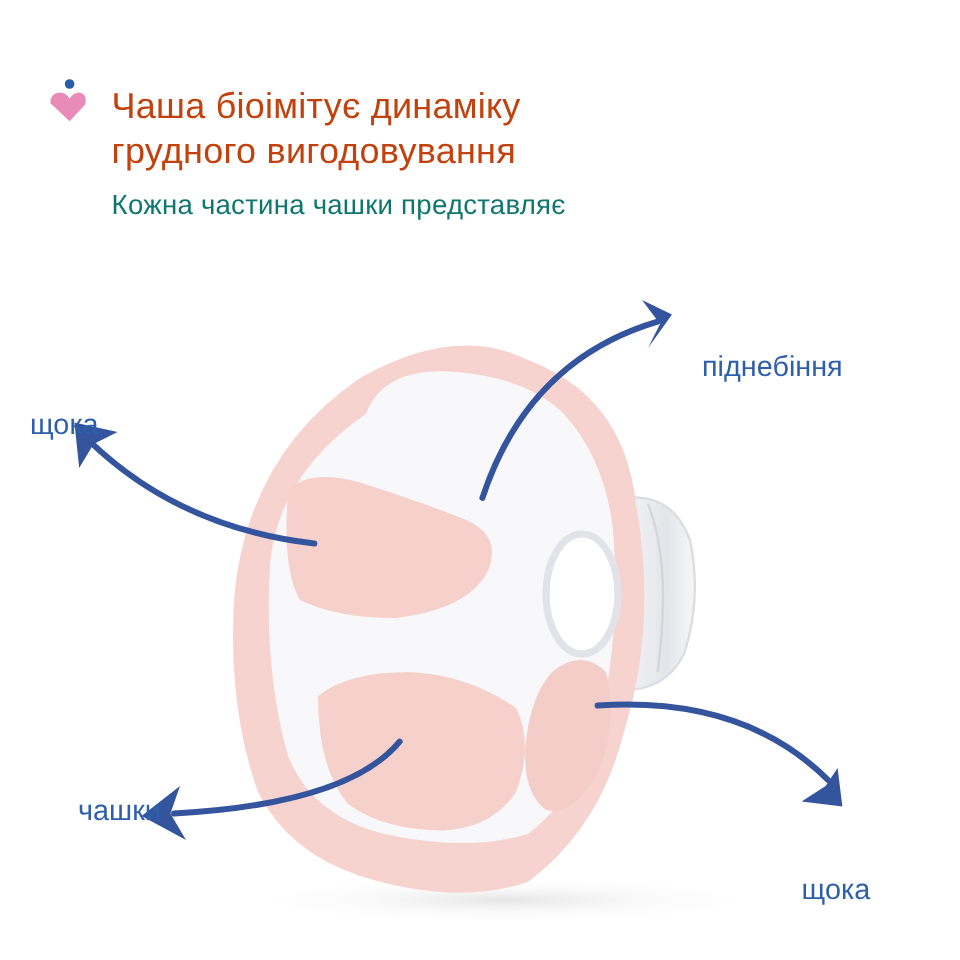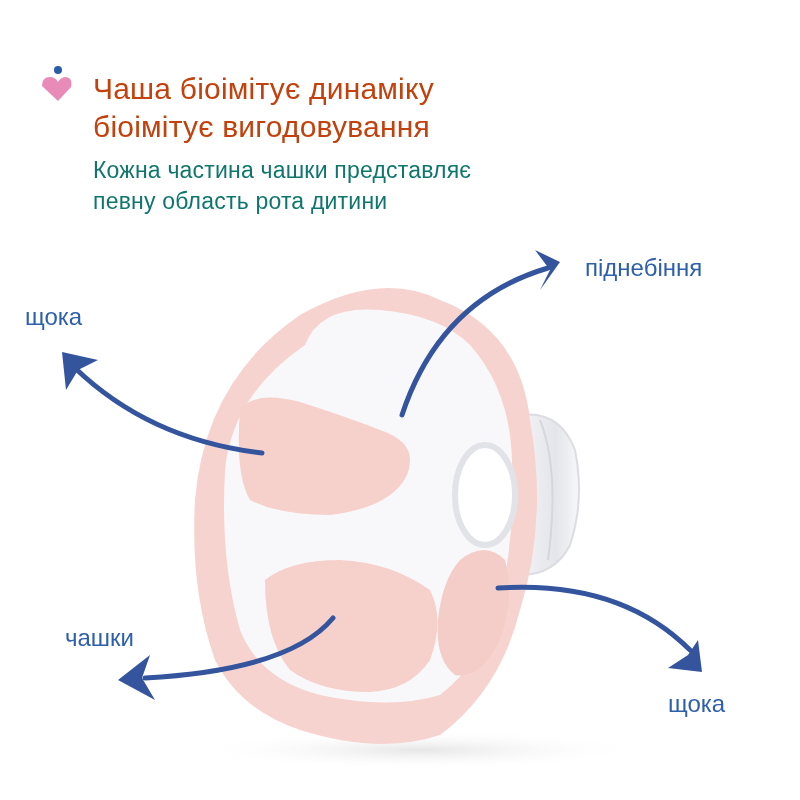--- a/index.html
+++ b/index.html
@@ -1,38 +1,37 @@
 <!DOCTYPE html>
 <html><head>
   <meta charset="utf-8">
   <style>
     html, body { margin:0; padding:0; background:#ffffff; }
     body { width:800px; height:800px; position:relative; overflow:hidden;
       font-family:"Liberation Sans", "DejaVu Sans", sans-serif; color:#2d5ba6; }
     .heading { position:absolute; left:93px; top:70px; font-size:30px; line-height:38px; color:#c2410c; letter-spacing:0.2px; }
     .sub { position:absolute; left:93px; top:155px; font-size:23px; line-height:31px; color:#0f766e; letter-spacing:0.2px; }
     .logo { position:absolute; left:40px; top:64px; width:32px; height:40px; }
-    .label { position:absolute; font-size:24px; color:#2e5fab; }
+    .label { position:absolute; font-size:24px; color:#2e5fab;margin-top:38px; }
     svg.art { position:absolute; left:0; top:0; }
   </style>
 </head>
 <body>
 
 <svg class="logo" viewBox="0 0 32 40">
   <circle cx="18" cy="6" r="4" fill="#2b5ca7"></circle>
   <path d="M2 22 Q2 13 10 13 Q15 13 18 18 Q21 13 26 13 Q33 14 31 23 L18 37 Z" fill="#e98bb9"></path>
 </svg>
 
 <div class="heading">
   <div>Чаша біоімітує динаміку</div>
-  <div>біоімітує вигодовування</div>
+  <div>грудного вигодовування</div>
 </div>
 <div class="sub">
   <div>Кожна частина чашки представляє</div>
-  <div>певну область рота дитини</div>
 </div>
 
 <svg class="art" width="800" height="800" viewBox="0 0 800 800">
   <defs>
     <radialGradient id="shadow" cx="0.5" cy="0.5" r="0.5">
       <stop offset="0" stop-color="#e6e6e6"></stop>
       <stop offset="1" stop-color="#ffffff" stop-opacity="0"></stop>
     </radialGradient>
     <linearGradient id="neck" x1="0" y1="0" x2="1" y2="0">
       <stop offset="0" stop-color="#f4f4f6"></stop>

